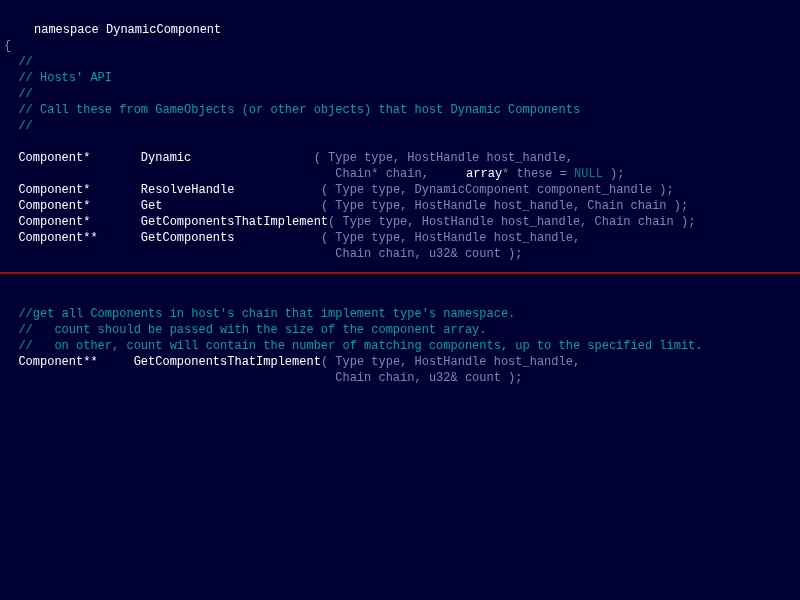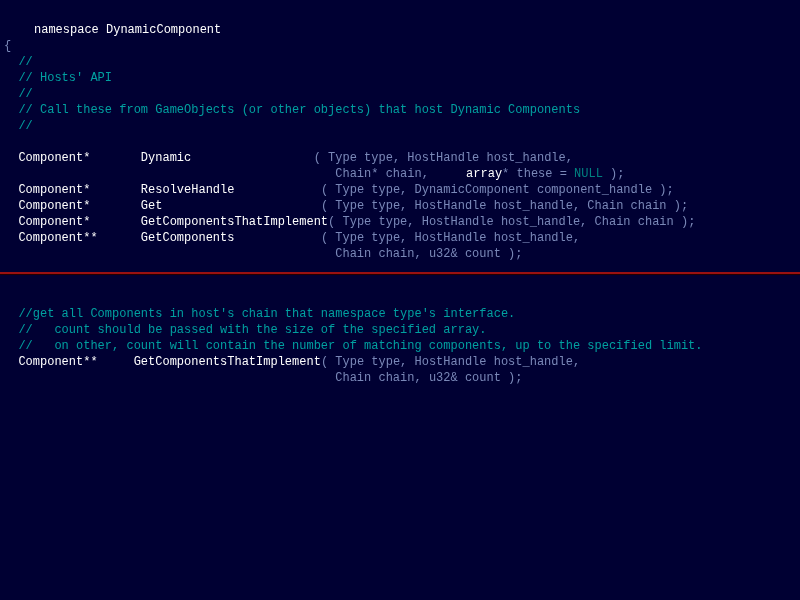--- a/index.html
+++ b/index.html
@@ -50,18 +50,18 @@
   <span class="type">Component*</span>       <span class="type">ResolveHandle</span>            <span class="punc">( Type type, DynamicComponent component_handle );</span>
   <span class="type">Component*</span>       <span class="type">Get</span>                      <span class="punc">( Type type, HostHandle host_handle, Chain chain );</span>
   <span class="type">Component*</span>       <span class="type">GetComponentsThatImplement</span><span class="punc">( Type type, HostHandle host_handle, Chain chain );</span>
   <span class="type">Component**</span>      <span class="type">GetComponents</span>            <span class="punc">( Type type, HostHandle host_handle,</span>
                                             <span class="punc">  Chain chain, u32&amp; count );</span>
 </div>
 
 <div class="rule"></div>
 
 <div class="code">
-  <span class="cmt">//get all Components in host's chain that namespace type's interface.</span>
-  <span class="cmt">//   count should be passed with the size of the specified array.</span>
+  <span class="cmt">//get all Components in host's chain that implement type's namespace.</span>
+  <span class="cmt">//   count should be passed with the size of the component array.</span>
   <span class="cmt">//   on other, count will contain the number of matching components, up to the specified limit.</span>
   <span class="type">Component**</span>     <span class="type">GetComponentsThatImplement</span><span class="punc">( Type type, HostHandle host_handle,</span>
                                             <span class="punc">  Chain chain, u32&amp; count );</span>
 </div>
 
 </body></html>

